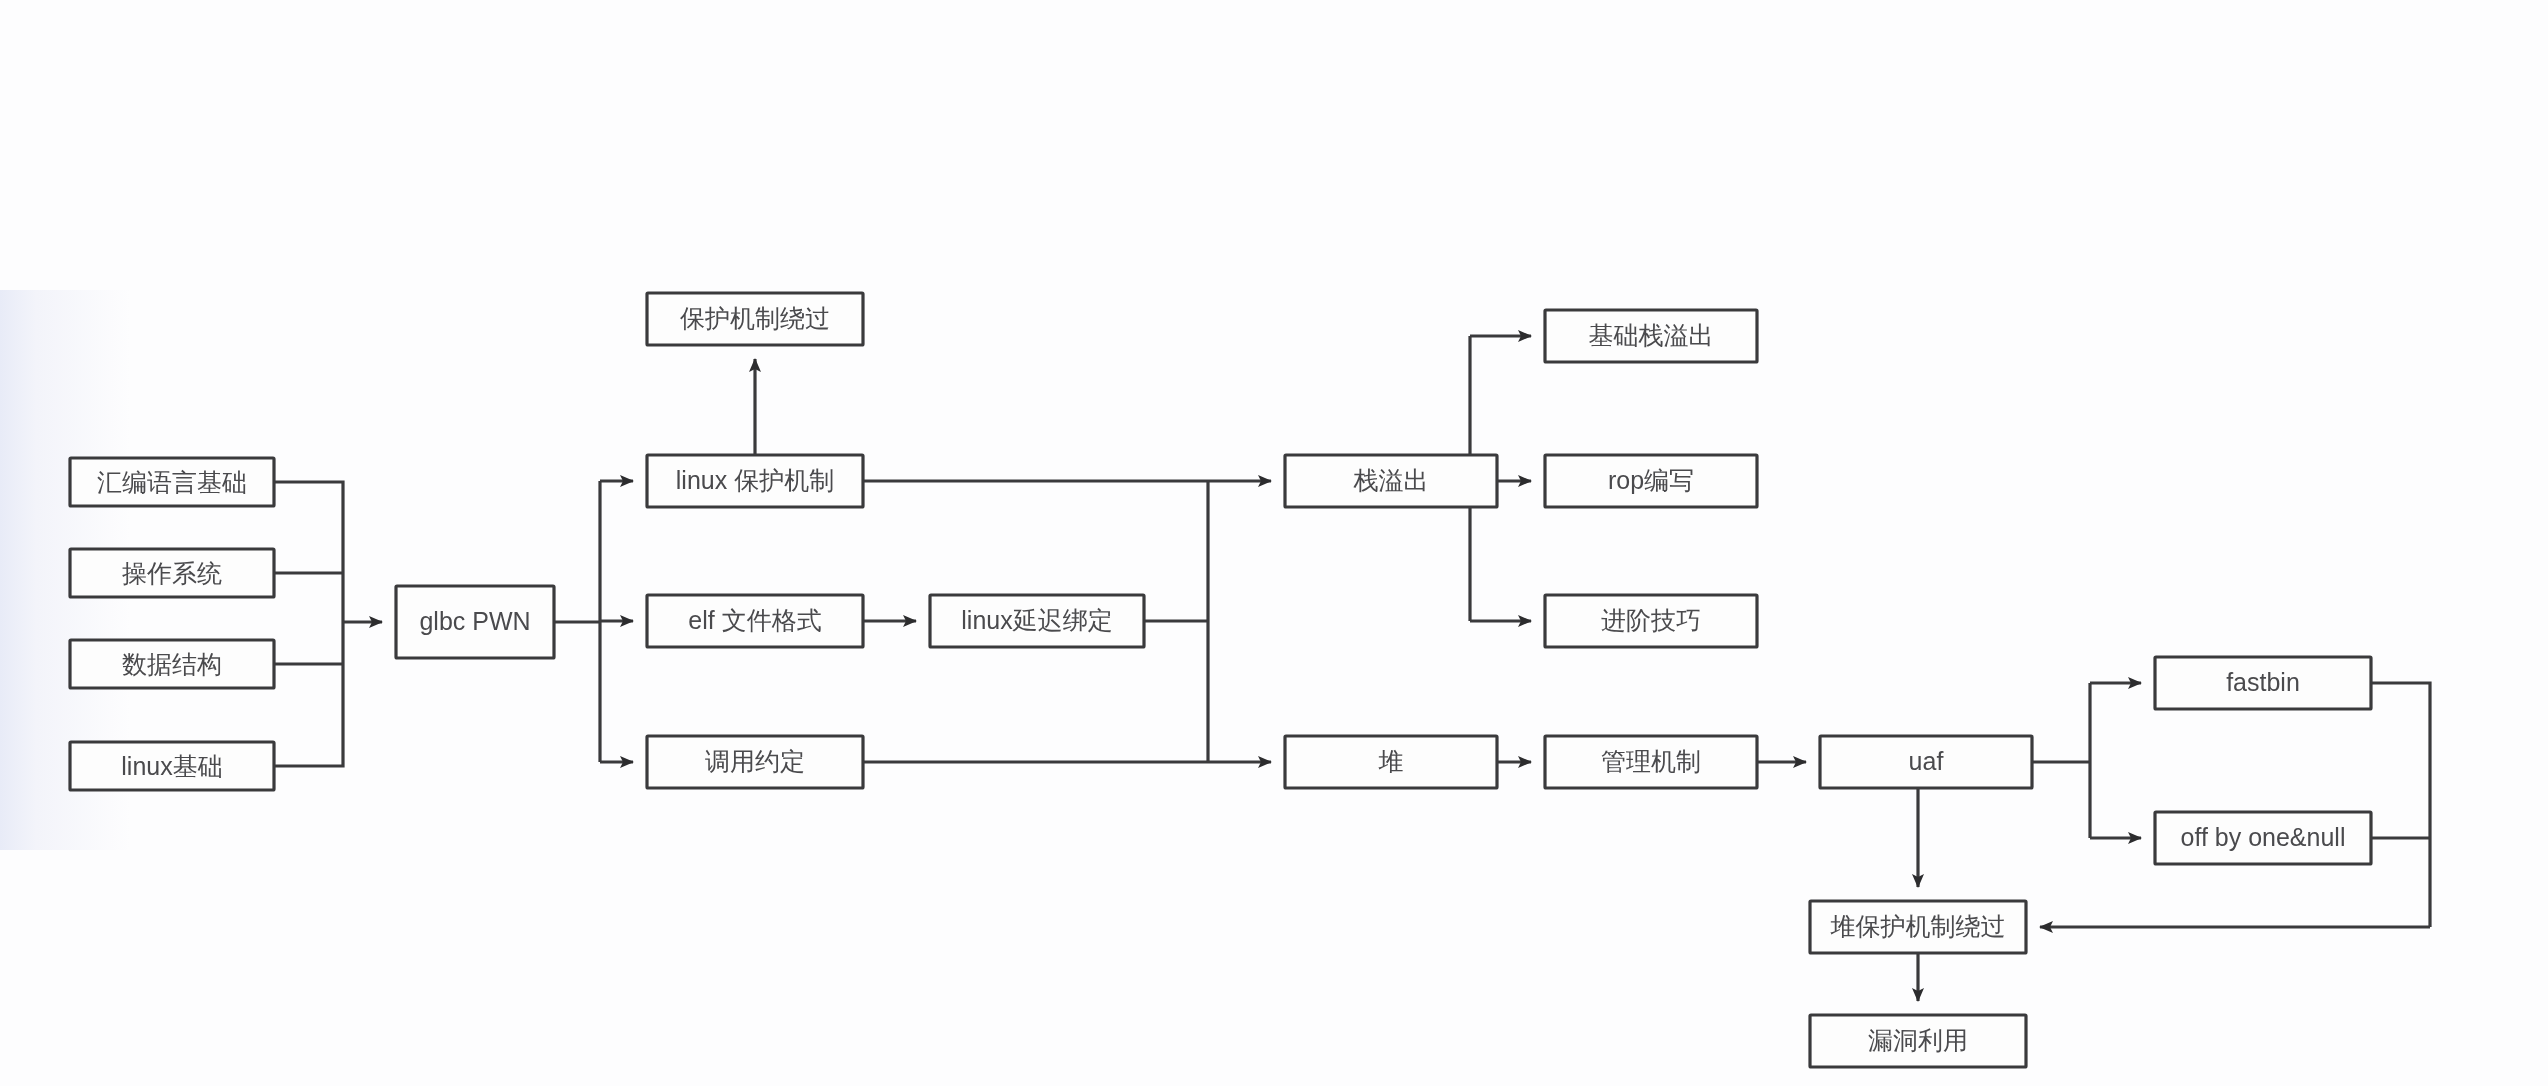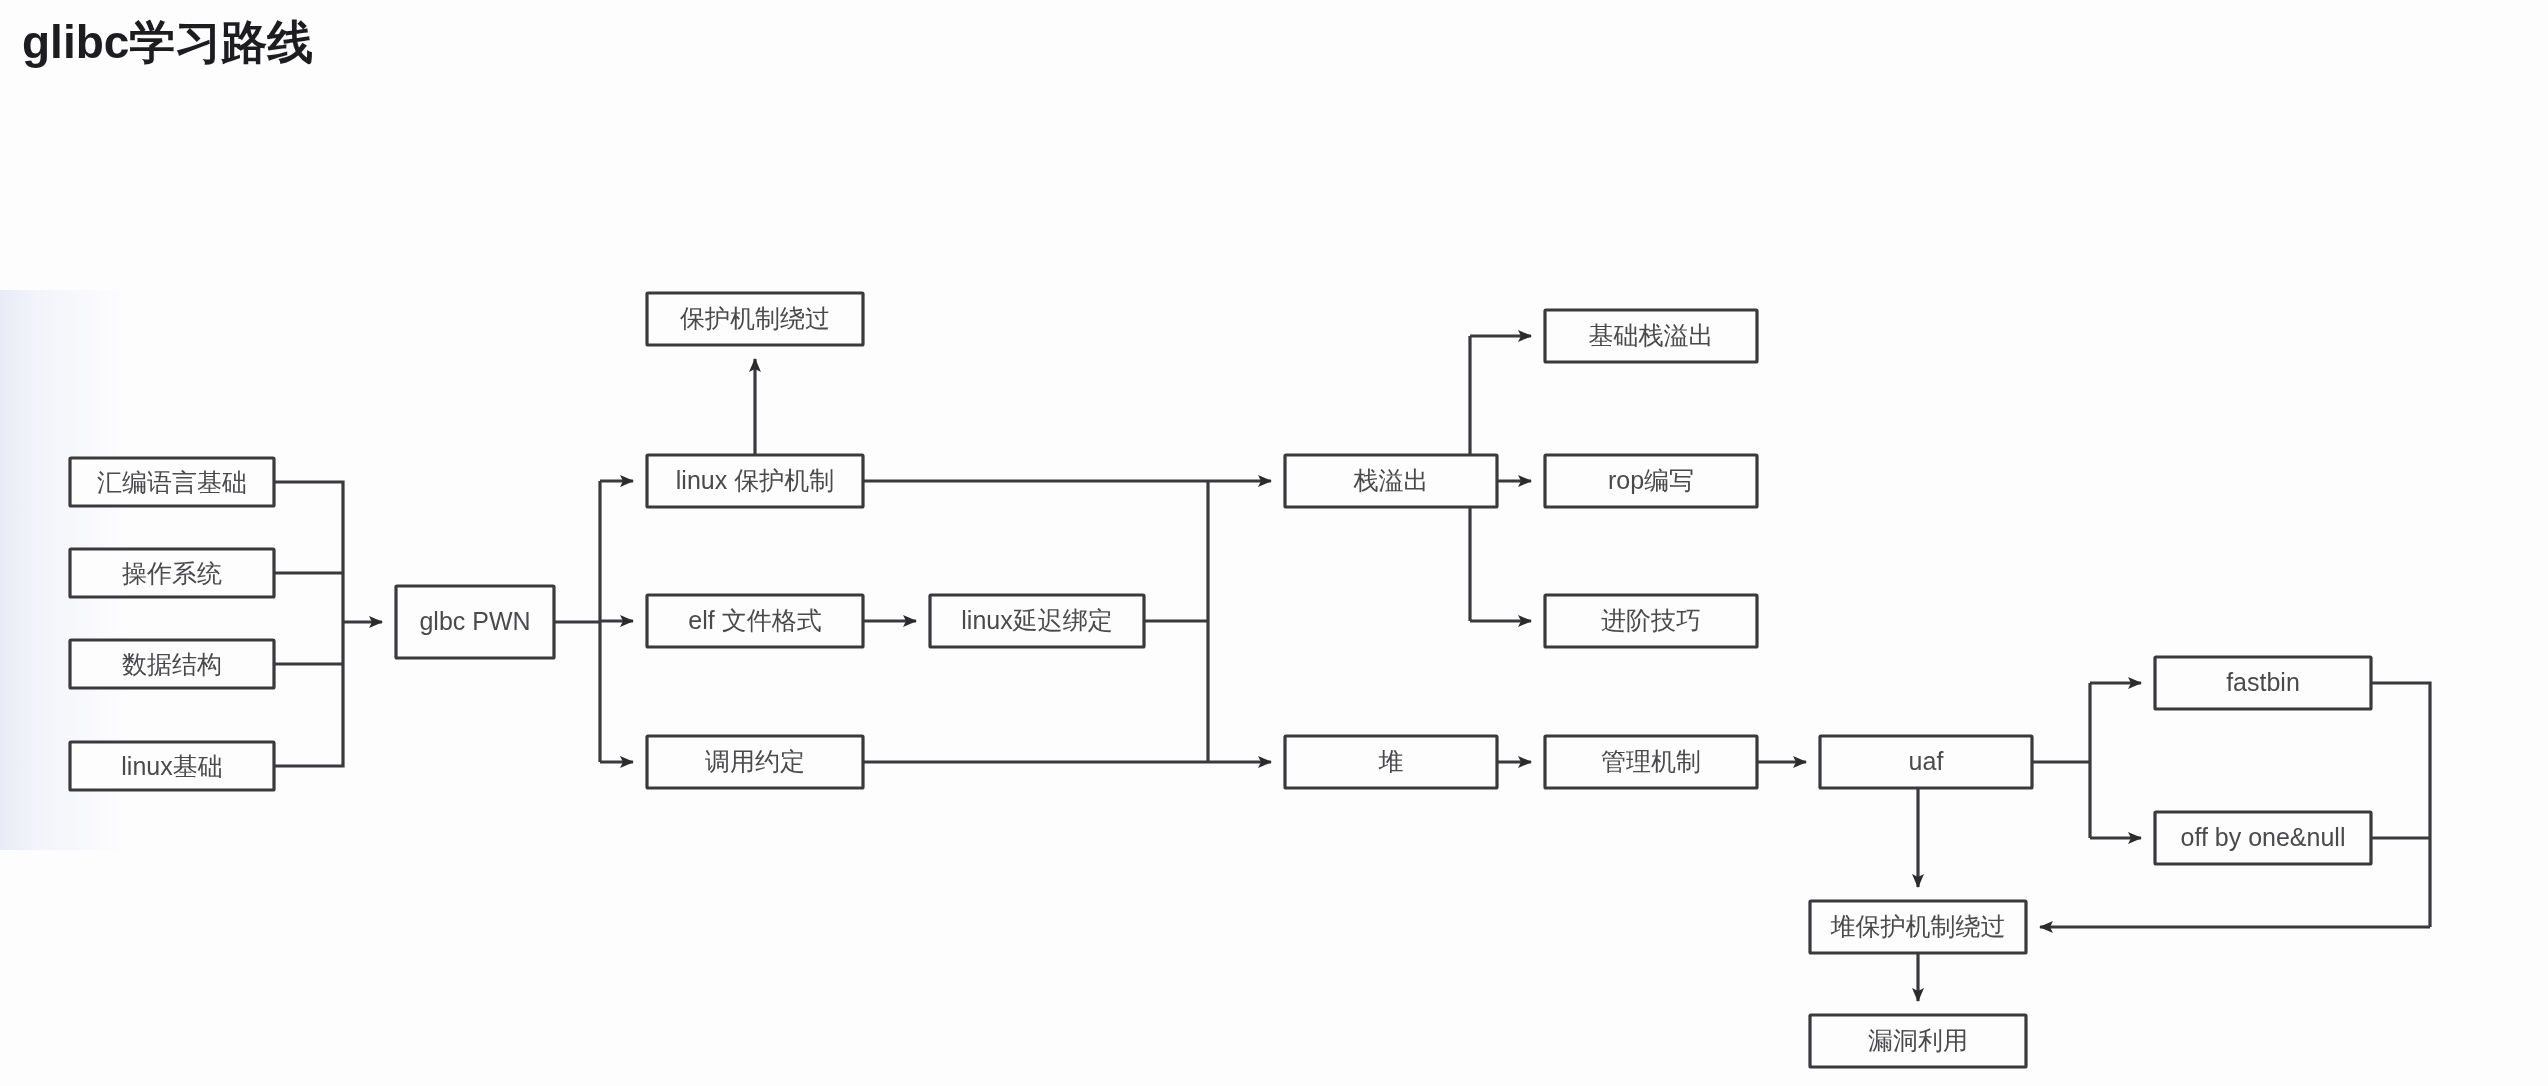--- a/index.html
+++ b/index.html
@@ -69,21 +69,20 @@
     stroke: none;
   }
 </style>
 </head>
 <body>
 
 <div id="canvas">
 
   <div id="bg-tint"></div>
 
-  <div id="page-title">glibc学习路线</div>
 
   <svg id="diagram" width="2548" height="1086" viewBox="0 0 2548 1086">
 
     <defs>
       <marker id="arrowR" markerWidth="14" markerHeight="14" refX="13" refY="6" orient="auto" markerUnits="userSpaceOnUse">
         <path d="M0,0 L14,6 L0,12 L3,6 Z" class="edge-arrow"></path>
       </marker>
       <marker id="arrowL" markerWidth="14" markerHeight="14" refX="13" refY="6" orient="auto" markerUnits="userSpaceOnUse">
         <path d="M0,0 L14,6 L0,12 L3,6 Z" class="edge-arrow"></path>
       </marker>

